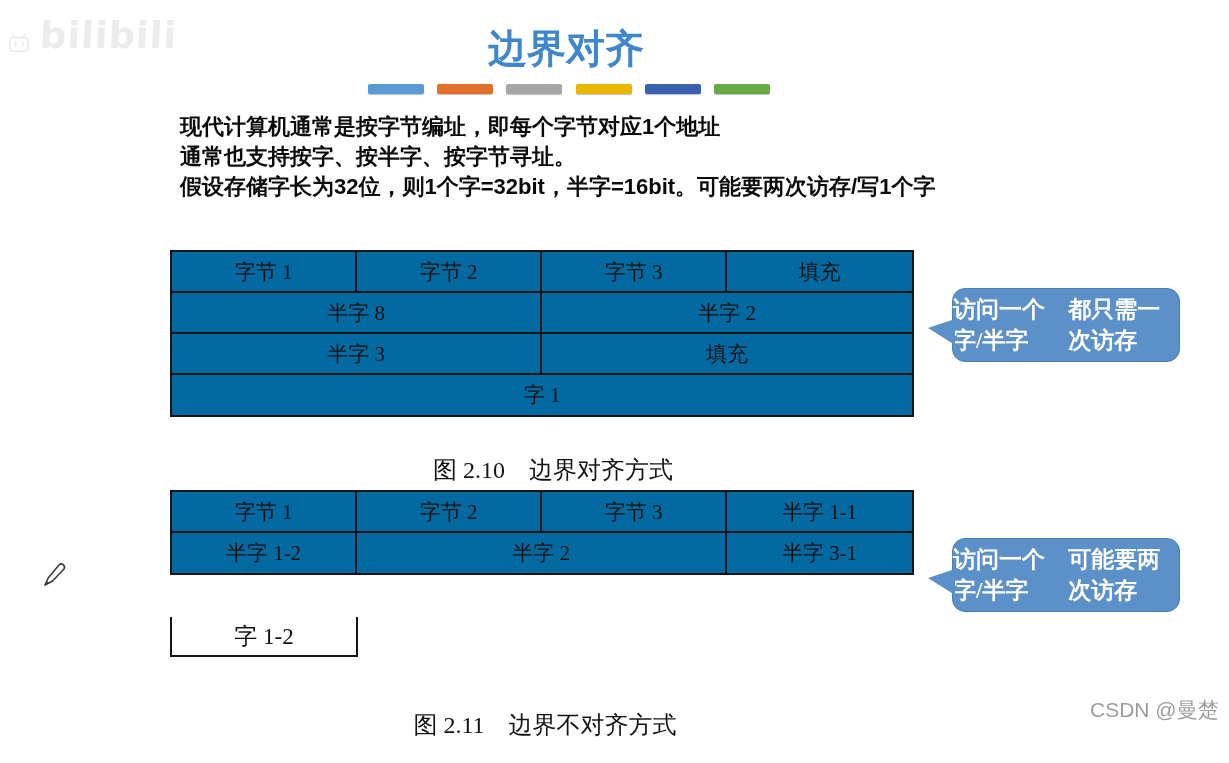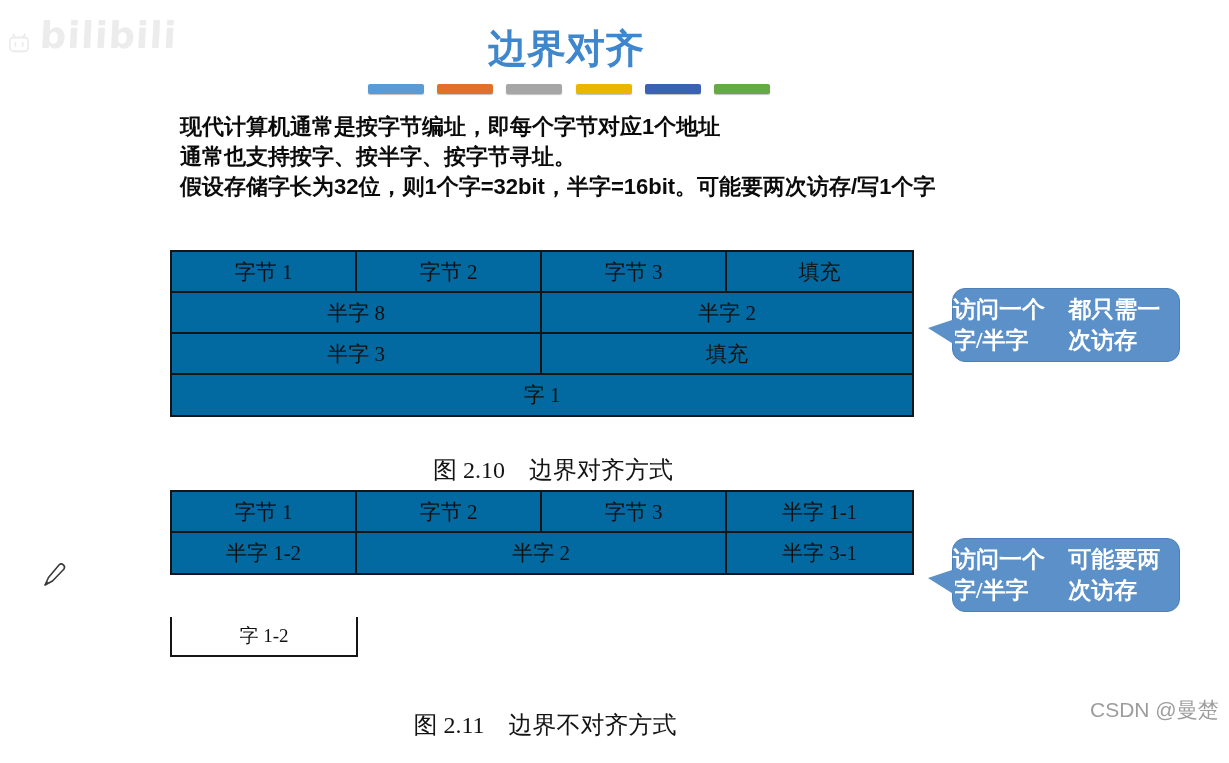--- a/index.html
+++ b/index.html
@@ -21,21 +21,21 @@
   
   .mtable{position:absolute;left:170px;width:744px;border:2px solid #151515;background:#0369a1;box-sizing:border-box;}
   .mrow{display:flex;height:39px;border-bottom:2px solid #151515;}
   .mrow:last-child{height:40px;border-bottom:none;}
   .mcell{display:flex;align-items:center;justify-content:center;box-sizing:border-box;
     border-right:2px solid #151515;font-family:"Liberation Serif","DejaVu Serif",serif;font-size:21px;color:#111;}
   .mrow .mcell:last-child{border-right:none;}
   .w25{width:25%;} .w50{width:50%;} .w75{width:75%;} .w100{width:100%;}
   .orphan-cell{position:absolute;left:170px;width:188px;height:40px;border:2px solid #151515;border-top:none;
     box-sizing:border-box;display:flex;align-items:center;justify-content:center;
-    font-family:"Liberation Serif","DejaVu Serif",serif;font-size:19px;color:#111;background:#fff;}
+    font-family:"Liberation Serif","DejaVu Serif",serif;font-size:23px;color:#111;background:#fff;}
   
   .caption{position:absolute;text-align:center;font-family:"Liberation Serif","DejaVu Serif",serif;
     font-size:24px;color:#141414;}
   
   .callout{position:absolute;left:952px;width:226px;height:72px;background:#5b90c8;border-radius:13px;
     border:1px solid #4a7fb8;display:flex;flex-direction:row;justify-content:center;align-items:center;
     color:#ffffff;font-family:"Liberation Serif","DejaVu Serif",serif;font-weight:bold;font-size:23px;line-height:31px;}
   .callout .tail{position:absolute;left:-25px;top:30px;width:0;height:0;border-style:solid;
     border-width:9px 27px 17px 0;border-color:transparent #5b90c8 transparent transparent;}
   

